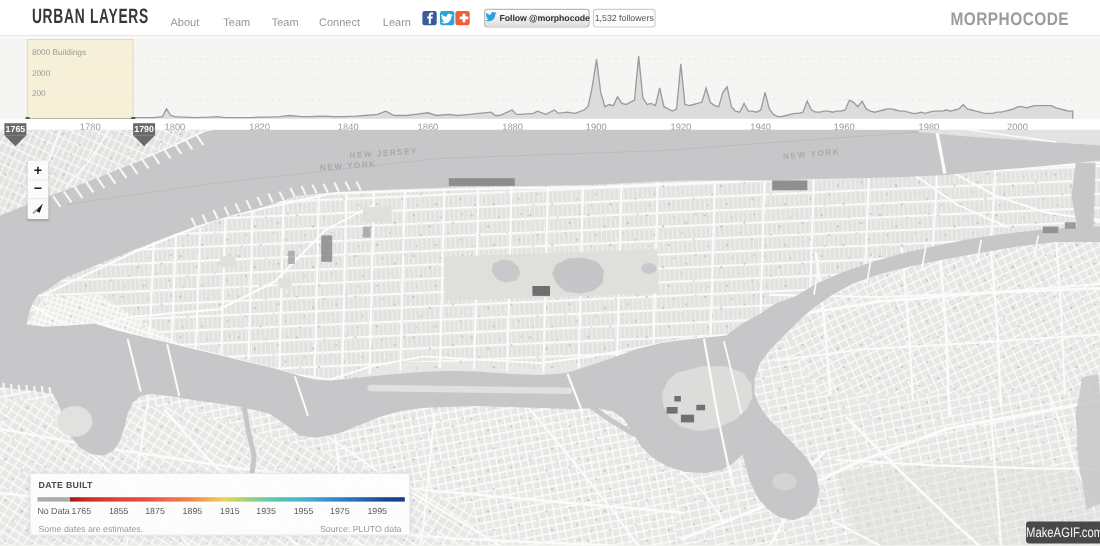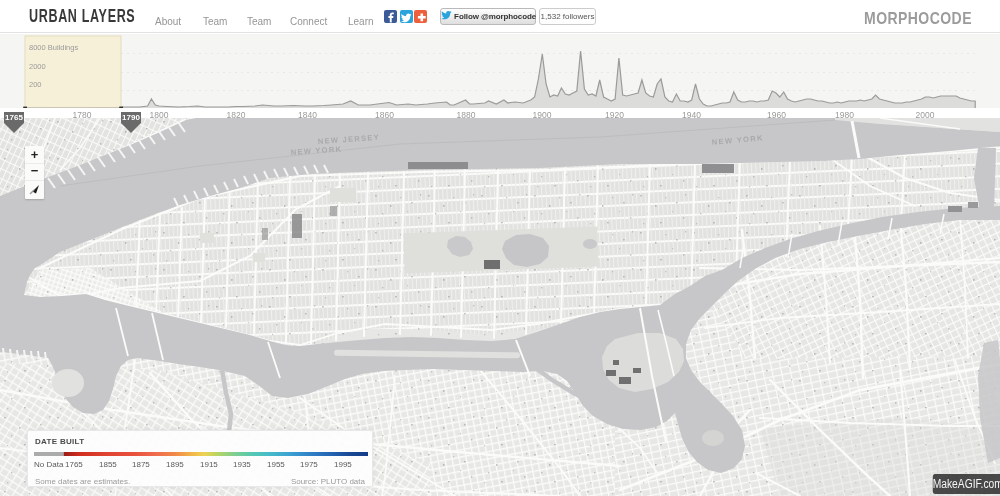--- a/index.html
+++ b/index.html
@@ -64,27 +64,27 @@
   <text x="29" y="16">8000 Buildings</text>
           <text x="29" y="35">2000</text>
           <text x="29" y="53">200</text>
  </g>
 </svg>
 </div>
 <div style="position:absolute;left:0;top:108px;width:1000px;height:10px;background:#fff"></div>
 <div style="position:absolute;left:68px;top:110px;width:28px;text-align:center;font-size:8.5px;color:#9a9a98">1780</div>
 <div style="position:absolute;left:145px;top:110px;width:28px;text-align:center;font-size:8.5px;color:#9a9a98">1800</div>
 <div style="position:absolute;left:222px;top:110px;width:28px;text-align:center;font-size:8.5px;color:#9a9a98">1820</div>
-<div style="position:absolute;left:298px;top:110px;width:28px;text-align:left;font-size:8.5px;color:#9a9a98">1840</div>
-<div style="position:absolute;left:375px;top:110px;width:28px;text-align:left;font-size:8.5px;color:#9a9a98">1860</div>
+<div style="position:absolute;left:298px;top:110px;width:28px;text-align:right;font-size:8.5px;color:#9a9a98">1840</div>
+<div style="position:absolute;left:375px;top:110px;width:28px;text-align:center;font-size:8.5px;color:#9a9a98">1860</div>
 <div style="position:absolute;left:452px;top:110px;width:28px;text-align:center;font-size:8.5px;color:#9a9a98">1880</div>
 <div style="position:absolute;left:528px;top:110px;width:28px;text-align:center;font-size:8.5px;color:#9a9a98">1900</div>
-<div style="position:absolute;left:605px;top:110px;width:28px;text-align:left;font-size:8.5px;color:#9a9a98">1920</div>
+<div style="position:absolute;left:605px;top:110px;width:28px;text-align:center;font-size:8.5px;color:#9a9a98">1920</div>
 <div style="position:absolute;left:682px;top:110px;width:28px;font-size:8.5px;color:#9a9a98">1940</div>
-<div style="position:absolute;left:758px;top:110px;width:28px;text-align:right;font-size:8.5px;color:#9a9a98">1960</div>
+<div style="position:absolute;left:758px;top:110px;width:28px;text-align:left;font-size:8.5px;color:#9a9a98">1960</div>
 <div style="position:absolute;left:835px;top:110px;width:28px;font-size:8.5px;color:#9a9a98">1980</div>
 <div style="position:absolute;left:911px;top:110px;width:28px;text-align:center;font-size:8.5px;color:#9a9a98">2000</div>
 
 <div style="position:absolute;left:4px;top:112px;width:20px;height:11px;background:#6a6a6a;color:#fff;font-size:8px;font-weight:bold;text-align:center;line-height:11px;z-index:30">1765</div>
 <div style="position:absolute;left:4px;top:123px;width:0;height:0;border-left:10px solid transparent;border-right:10px solid transparent;border-top:10px solid #6a6a6a;z-index:30"></div>
 <div style="position:absolute;left:121px;top:112px;width:20px;height:11px;background:#6a6a6a;color:#fff;font-size:8px;font-weight:bold;text-align:center;line-height:11px;z-index:30">1790</div>
 <div style="position:absolute;left:121px;top:123px;width:0;height:0;border-left:10px solid transparent;border-right:10px solid transparent;border-top:10px solid #6a6a6a;z-index:30"></div>
 
 <div id="map"><svg width="1000" height="378" viewBox="0 0 1000 378">
 <defs>

